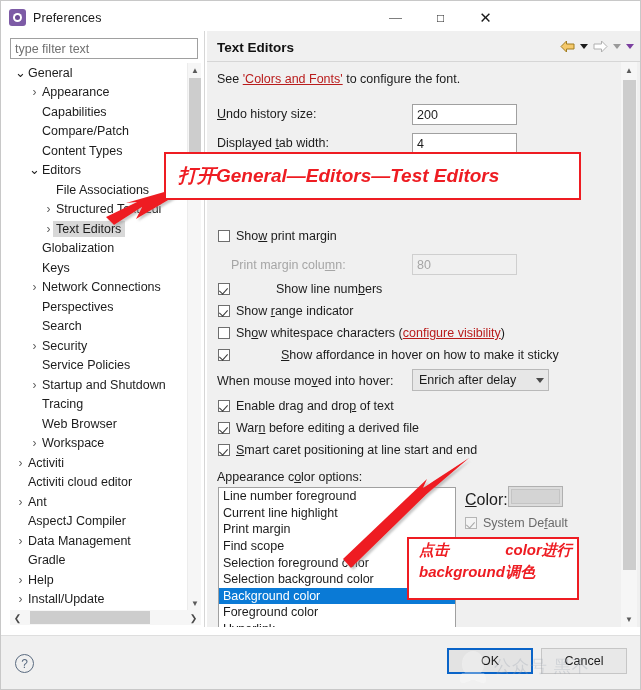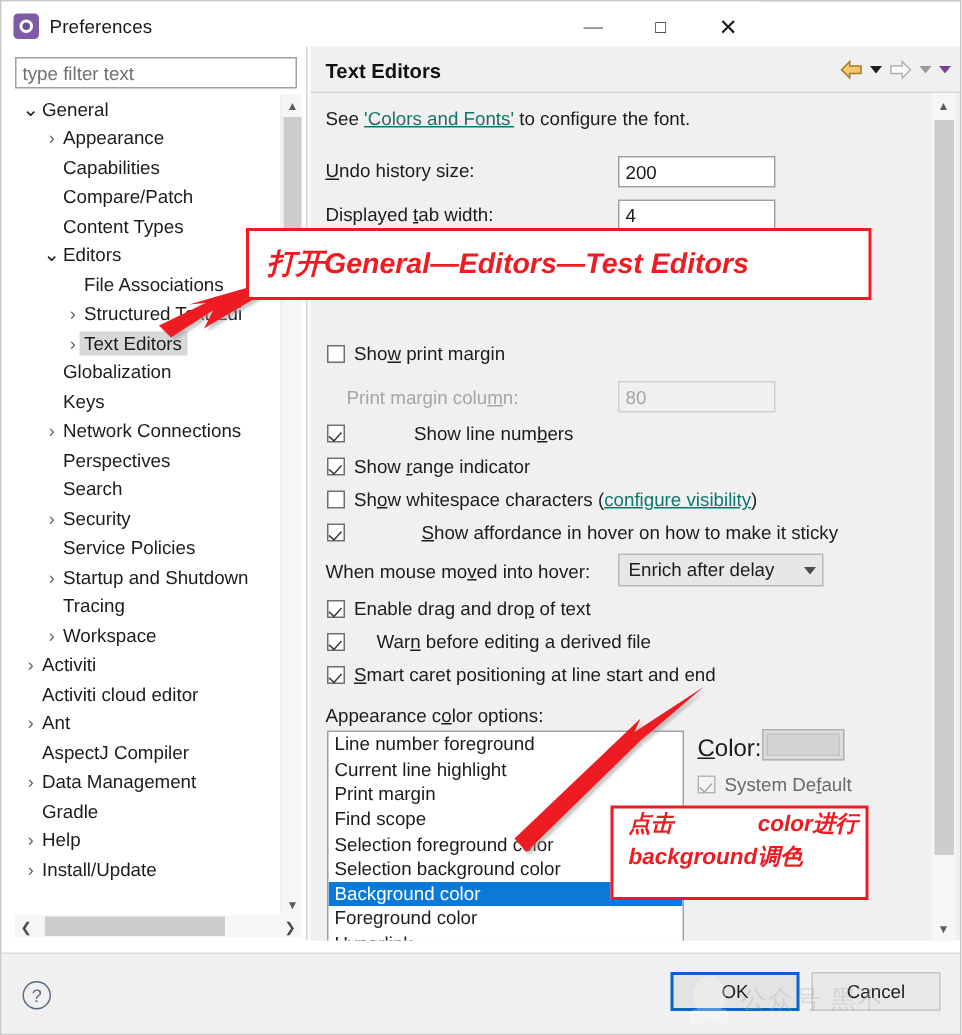--- a/index.html
+++ b/index.html
@@ -174,21 +174,21 @@
     font-size: 8px; color: #5a5a5a;
   }
   #content-vscroll .a-up { top: 0; }
   #content-vscroll .a-dn { bottom: 0; }
   #content-vscroll .thumb {
     position: absolute; left: 2px; top: 18px; width: 13px; height: 490px;
     background: #cdcdcd;
   }
 
   .row-text { font-size: 12.5px; color: #1c1c1c; }
-  .lnk { color: #0f766e; text-decoration: underline; cursor: pointer; }
+  .lnk { color: #b91c1c; text-decoration: underline; cursor: pointer; }
   .udl { text-decoration: underline; }
 
   #see-line { position: absolute; left: 10px; top: 10px; }
 
   .field-row { position: absolute; left: 10px; display: flex; align-items: center; }
   .field-label { font-size: 12.5px; color: #1c1c1c; }
   .field-input {
     position: absolute; left: 205px; width: 105px; height: 21px;
     border: 1px solid #a0a0a0; background: #ffffff;
     font-size: 12.5px; color: #1c1c1c;
@@ -407,20 +407,24 @@
           <span class="arrow"></span>
           <span class="lbl">Service Policies</span>
         </div>
         <div class="tnode" style="padding-left: 18px;">
           <span class="arrow" style="font-size: 12px;">›</span>
           <span class="lbl">Startup and Shutdown</span>
         </div>
         <div class="tnode" style="padding-left: 18px;">
           <span class="arrow"></span>
           <span class="lbl">Tracing</span>
+        </div>
+        <div class="tnode" style="padding-left: 18px;">
+          <span class="arrow"></span>
+          <span class="lbl">Web Browser</span>
         </div>
         <div class="tnode" style="padding-left: 18px;">
           <span class="arrow" style="font-size: 12px;">›</span>
           <span class="lbl">Workspace</span>
         </div>
         <div class="tnode" style="padding-left: 4px;">
           <span class="arrow" style="font-size: 12px;">›</span>
           <span class="lbl">Activiti</span>
         </div>
         <div class="tnode" style="padding-left: 4px;">
@@ -544,21 +548,21 @@
       </div>
       <div class="combo" style="left:205px; top:307px; width:137px;">
         <span class="cv">Enrich after delay</span>
         <span class="cc"></span>
       </div>
 
       <div class="cbrow" style="top:337px;">
         <span class="cbox checked"></span>
         <span>Enable drag and dro<span class="udl">p</span> of text</span>
       </div>
-      <div class="cbrow" style="top:359px;gap:15px;">
+      <div class="cbrow" style="top:359px;">
         <span class="cbox checked"></span>
         <span>War<span class="udl">n</span> before editing a derived file</span>
       </div>
       <div class="cbrow" style="top:381px;">
         <span class="cbox checked"></span>
         <span><span class="udl">S</span>mart caret positioning at line start and end</span>
       </div>
 
       <div id="appearance-label" class="row-text">
         Appearance c<span class="udl">o</span>lor options:

